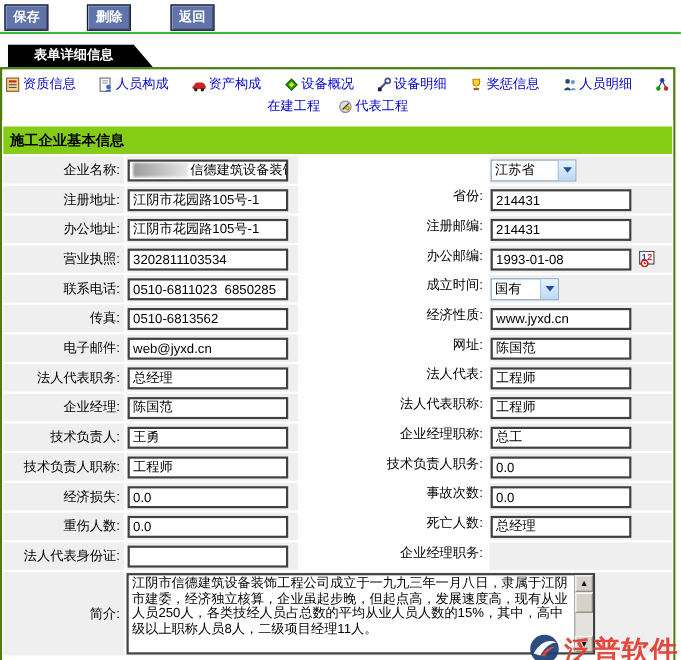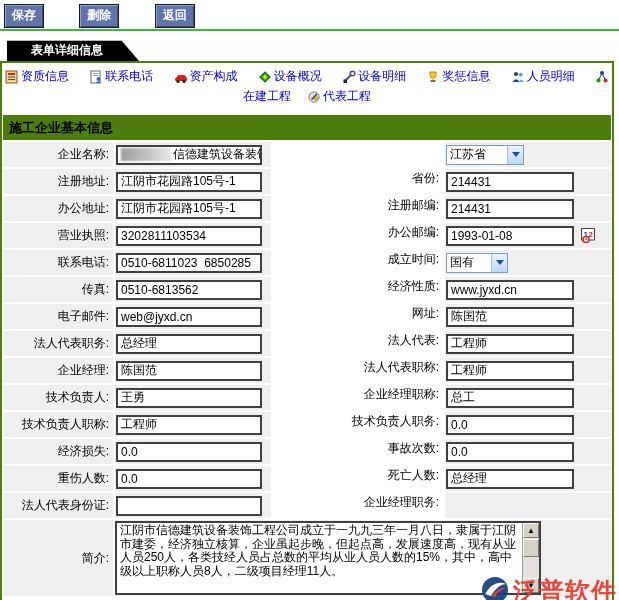--- a/index.html
+++ b/index.html
@@ -28,21 +28,21 @@
 
   
   .nav { padding:5px 3px 4px; color:#0000cc; }
   .nav-line1 { display:flex; justify-content:space-between; align-items:center; }
   .nav-line2 { margin-top:3px; display:flex; justify-content:center; gap:16px; align-items:center; }
   .nav-link { color:#0000cc; text-decoration:none; display:inline-flex; align-items:center; gap:2px; cursor:pointer; }
   .nav-link svg, .lone-icon svg { display:block; }
 
   
   .form { padding:6px 1px 2px; background:#fff; }
-  .section-header { background:#4d7c0f; color:#000; font-weight:bold; font-size:13px;
+  .section-header { background:#84cc16; color:#000; font-weight:bold; font-size:13px;
                     padding:4px 6px 3px; margin-bottom:2px; }
   .row { display:flex; gap:2px; margin-bottom:2px; height:25px; }
   .cell { background:#efefef; display:flex; align-items:center; }
   .c1 { width:110px; justify-content:flex-end; padding-right:4px; text-align:right; }
   .c2 { width:156px; padding-left:1px; }
   .c3 { width:170px; justify-content:flex-end; padding-right:4px; text-align:center;margin-top:36px; }
   .c4 { flex:1; padding-left:1px; }
   .ipt { width:146px; height:20px; border:2px solid #404040; background:#fff;
          font-size:12px; padding:0 3px; font-family:inherit; color:#000; }
   .c4 .ipt { width:128px; }
@@ -116,21 +116,21 @@
           <a class="nav-link">
             <span>
               <svg width="14" height="14">
                 <rect x="2" y="1" width="9" height="12" fill="#fff" stroke="#667"></rect>
                 <rect x="4" y="3" width="5" height="1" fill="#99a"></rect>
                 <rect x="4" y="5" width="5" height="1" fill="#99a"></rect>
                 <circle cx="9.5" cy="9" r="2" fill="#3366cc"></circle>
                 <path d="M6.5 13 Q9.5 9.5 12.5 13 Z" fill="#3366cc"></path>
               </svg>
             </span>
-            <span class="lbl">联系电话</span>
+            <span class="lbl">人员构成</span>
           </a>
           <a class="nav-link">
             <span>
               <svg width="14" height="14">
                 <path d="M2 9 Q3 5 5.5 5 L9 5 Q12 5 13 9 Z" fill="#cc2222"></path>
                 <rect x="1" y="8" width="12" height="3" rx="1" fill="#cc2222"></rect>
                 <circle cx="4" cy="11.5" r="1.6" fill="#222"></circle>
                 <circle cx="10" cy="11.5" r="1.6" fill="#222"></circle>
               </svg>
             </span>

